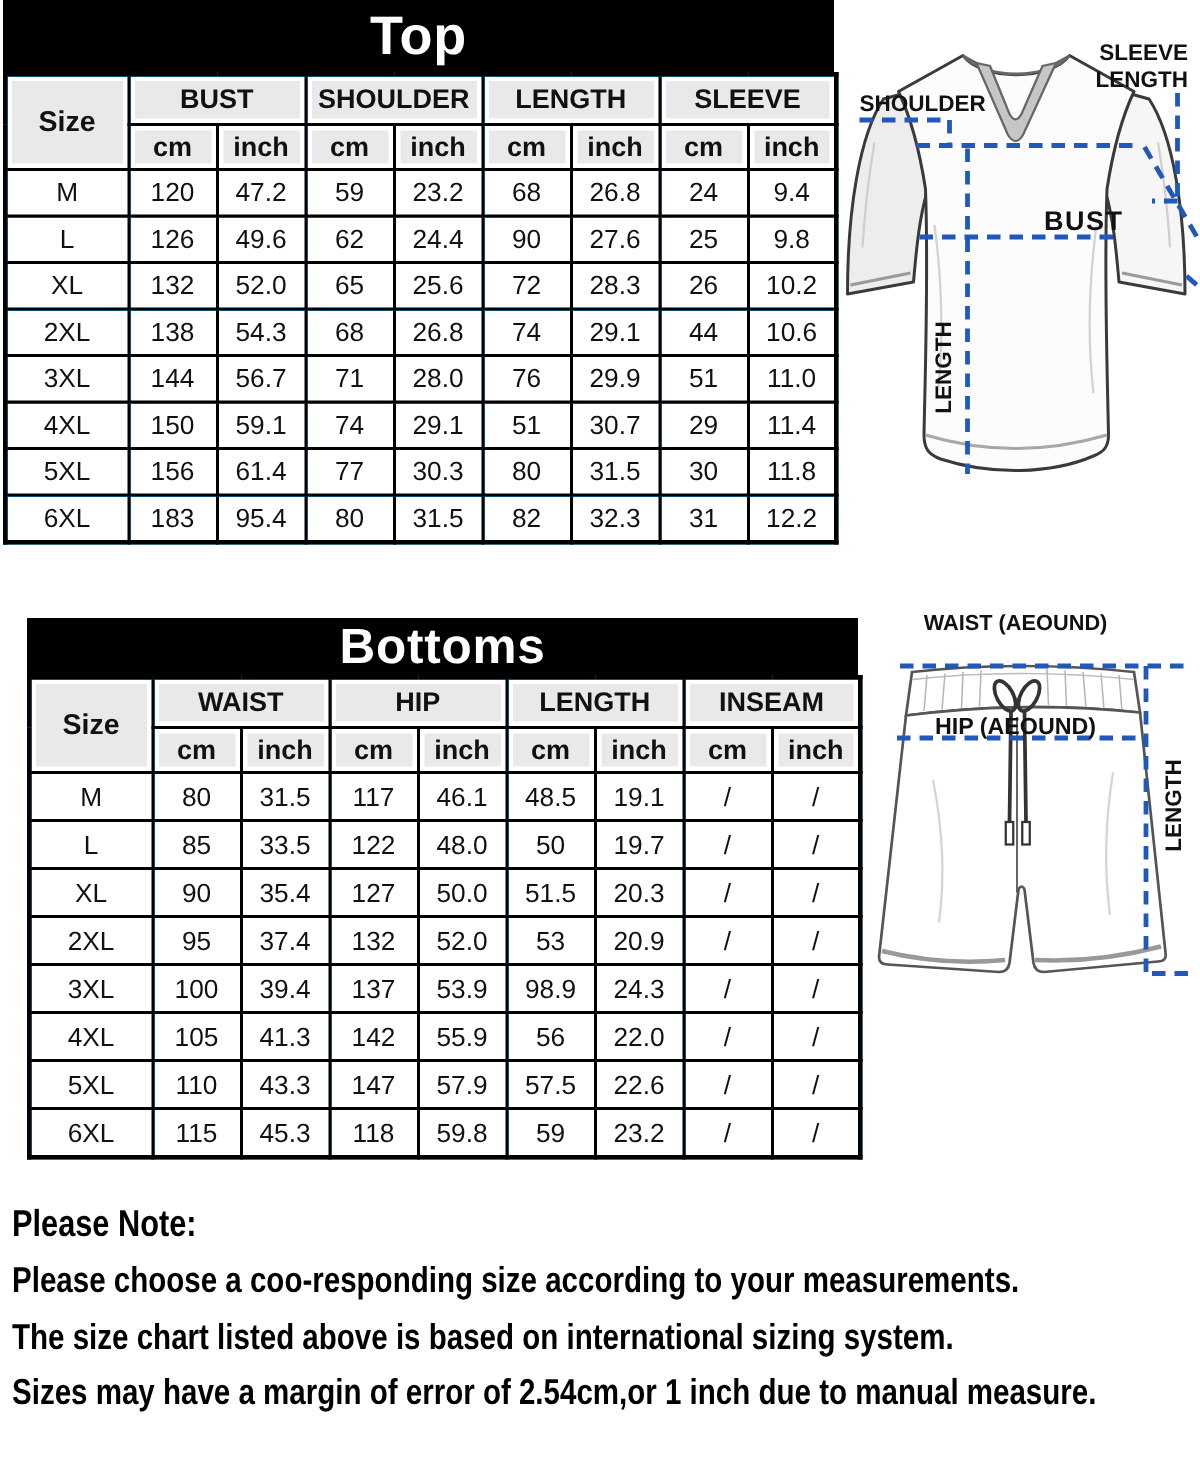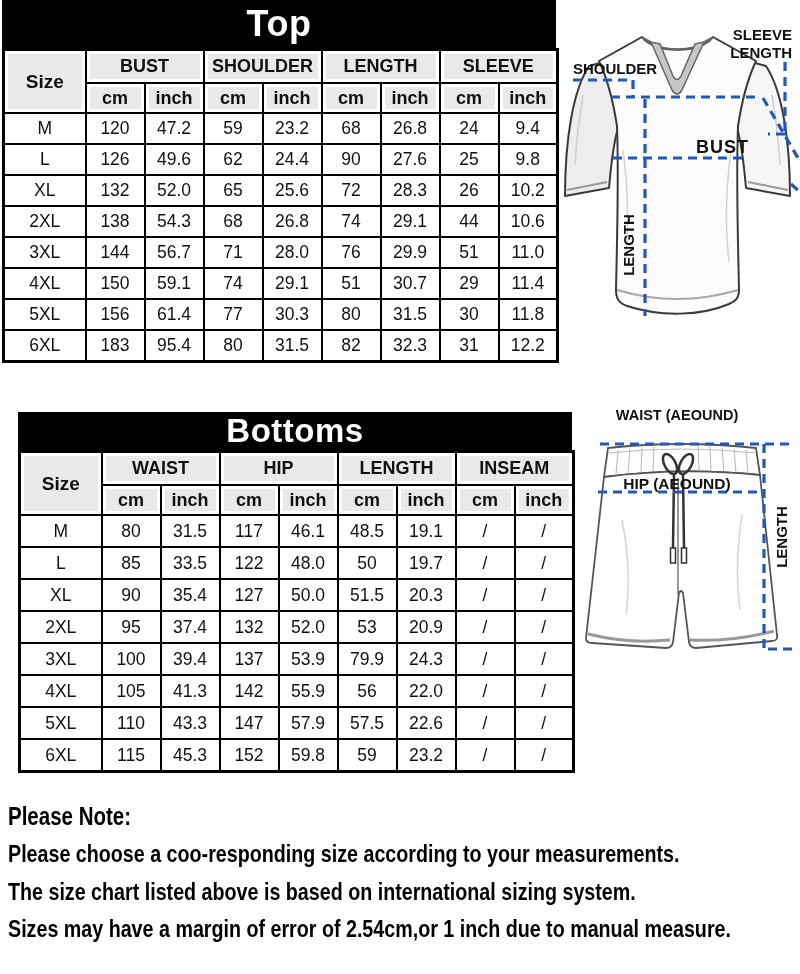--- a/index.html
+++ b/index.html
@@ -281,21 +281,21 @@
             <td>20.9</td>
             <td>/</td>
             <td>/</td>
           </tr>
           <tr>
             <td class="size-cell">3XL</td>
             <td>100</td>
             <td>39.4</td>
             <td>137</td>
             <td>53.9</td>
-            <td>79.9</td>
+            <td>98.9</td>
             <td>24.3</td>
             <td>/</td>
             <td>/</td>
           </tr>
           <tr>
             <td class="size-cell">4XL</td>
             <td>105</td>
             <td>41.3</td>
             <td>142</td>
             <td>55.9</td>
@@ -312,21 +312,21 @@
             <td>57.9</td>
             <td>57.5</td>
             <td>22.6</td>
             <td>/</td>
             <td>/</td>
           </tr>
           <tr>
             <td class="size-cell">6XL</td>
             <td>115</td>
             <td>45.3</td>
-            <td>152</td>
+            <td>118</td>
             <td>59.8</td>
             <td>59</td>
             <td>23.2</td>
             <td>/</td>
             <td>/</td>
           </tr>
         </tbody>
       </table>
   </section>
 

